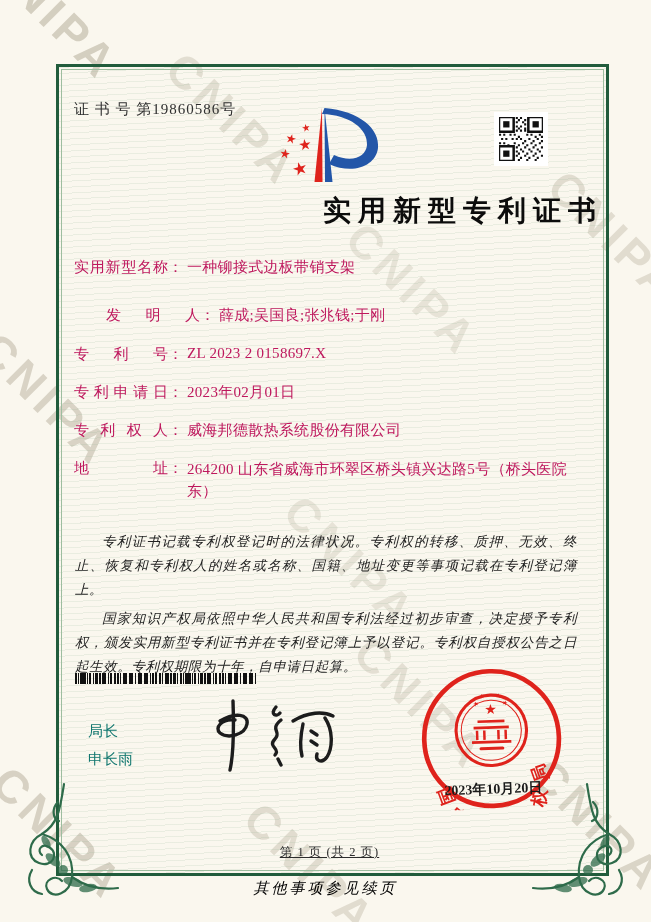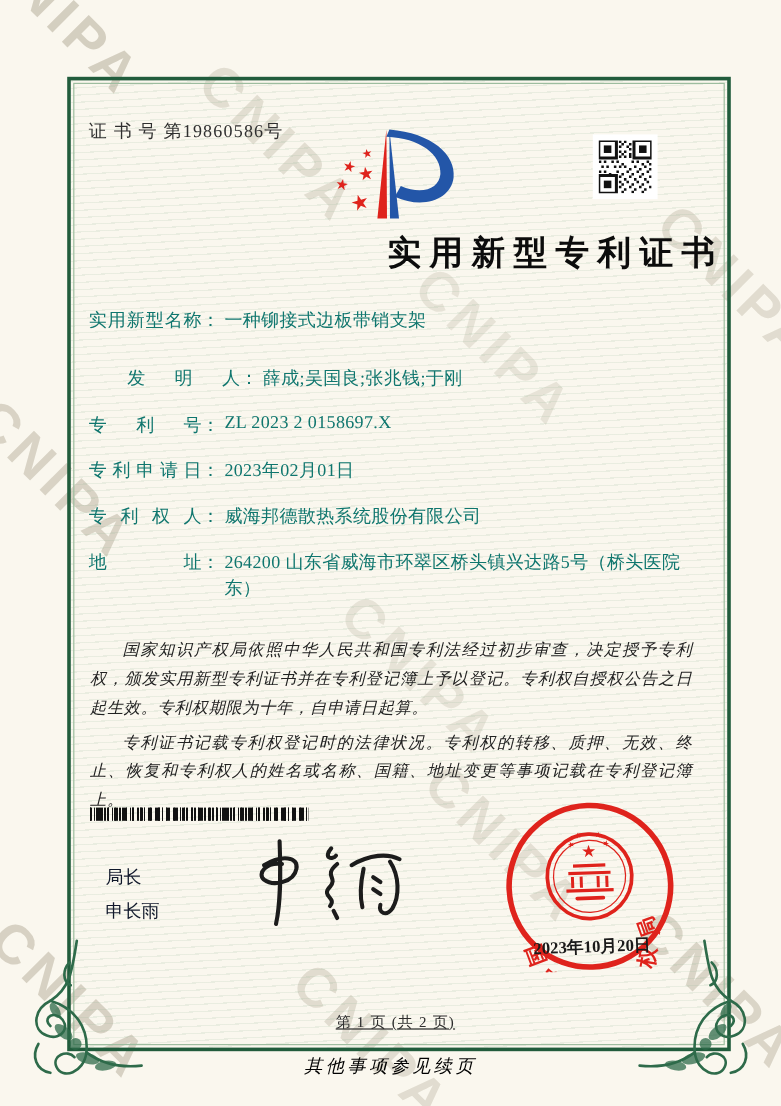--- a/index.html
+++ b/index.html
@@ -29,40 +29,40 @@
 
   .content{position:absolute;inset:0;z-index:2;}
 
   .cert-no{position:absolute;left:74px;top:100px;font-size:15px;color:#2f2f2f;letter-spacing:1px;}
   .logo{position:absolute;left:258px;top:104px;}
   .qr{position:absolute;left:494px;top:112px;background:#ffffff;padding:5px;line-height:0;}
 
   .title{position:absolute;left:56px;top:192px;width:547px;text-align:right;font-size:28px;font-weight:bold;
          color:#0c0c0c;letter-spacing:7px;}
 
-  .row{position:absolute;left:74px;font-size:15px;color:#0f766e;white-space:nowrap;}
+  .row{position:absolute;left:74px;font-size:15px;color:#be185d;white-space:nowrap;}
   .lbl{display:inline-block;width:94px;text-align:justify;text-align-last:justify;vertical-align:top;}
   .colon{display:inline-block;vertical-align:top;margin-right:4px;}
   .val{display:inline-block;vertical-align:top;letter-spacing:.3px;}
   .val.wrap{white-space:normal;width:392px;line-height:1.45;}
   .row.r1{top:258px;} .row.r2{top:306px;margin-left:32px;} .row.r3{top:345px;} .row.r4{top:383px;font-family:Liberation Serif, serif;}
   .row.r5{top:421px;} .row.r6{top:459px;} .row.r7{top:497px;}
   .row.r7b{top:497px;left:330px;}
   .row.r7b .lbl{width:80px;}
 
   .paras{position:absolute;left:75px;top:530px;width:502px;color:#222;}
   .paras p{margin:0 0 5px 0;font-size:13.5px;line-height:1.78;text-indent:2em;font-style:italic;letter-spacing:.6px;text-align:justify;}
 
   .barcode{position:absolute;left:75px;top:673px;width:182px;height:11px;
     background:
       repeating-linear-gradient(90deg,#111 0 1px,rgba(0,0,0,0) 1px 3px),
       repeating-linear-gradient(90deg,#111 0 2px,rgba(0,0,0,0) 2px 7px),
       repeating-linear-gradient(90deg,#111 0 1px,rgba(0,0,0,0) 1px 5px);}
 
-  .commissioner{position:absolute;left:88px;top:722px;font-family:Liberation Mono, monospace;font-size:15px;color:#0f172a;}
+  .commissioner{position:absolute;left:88px;top:722px;font-family:Liberation Mono, monospace;font-size:15px;color:#0f766e;}
   .commissioner div{margin-bottom:9px;}
   .signature{position:absolute;left:190px;top:690px;}
   .seal{position:absolute;left:419px;top:664px;transform:rotate(-2deg);}
 
   .footer-page{position:absolute;left:56px;top:844px;width:547px;text-align:center;font-size:12.5px;color:#2c2c2c;letter-spacing:1px;text-decoration:underline;}
   .footer-note{position:absolute;left:0;top:879px;width:651px;text-align:center;font-size:15px;color:#000000;
                font-style:italic;letter-spacing:3px;z-index:2;}
 </style>
 </head>
 <body>
@@ -169,22 +169,22 @@
       <span class="lbl">专利申请日</span><span class="colon">：</span><span class="val">2023年02月01日</span>
     </div>
     <div class="row r5">
       <span class="lbl">专利权人</span><span class="colon">：</span><span class="val">威海邦德散热系统股份有限公司</span>
     </div>
     <div class="row r6">
       <span class="lbl">地址</span><span class="colon">：</span><span class="val wrap">264200 山东省威海市环翠区桥头镇兴达路5号（桥头医院东）</span>
     </div>
 
     <div class="paras">
+      <p>专利证书记载专利权登记时的法律状况。专利权的转移、质押、无效、终止、恢复和专利权人的姓名或名称、国籍、地址变更等事项记载在专利登记簿上。</p>
       <p>国家知识产权局依照中华人民共和国专利法经过初步审查，决定授予专利权，颁发实用新型专利证书并在专利登记簿上予以登记。专利权自授权公告之日起生效。专利权期限为十年，自申请日起算。</p>
-      <p>专利证书记载专利权登记时的法律状况。专利权的转移、质押、无效、终止、恢复和专利权人的姓名或名称、国籍、地址变更等事项记载在专利登记簿上。</p>
     </div>
 
     <div class="barcode"></div>
 
     <div class="commissioner">
       <div>局长</div>
       <div>申长雨</div>
     </div>
 
     <svg class="signature" width="155" height="88" viewBox="0 0 155 88">

